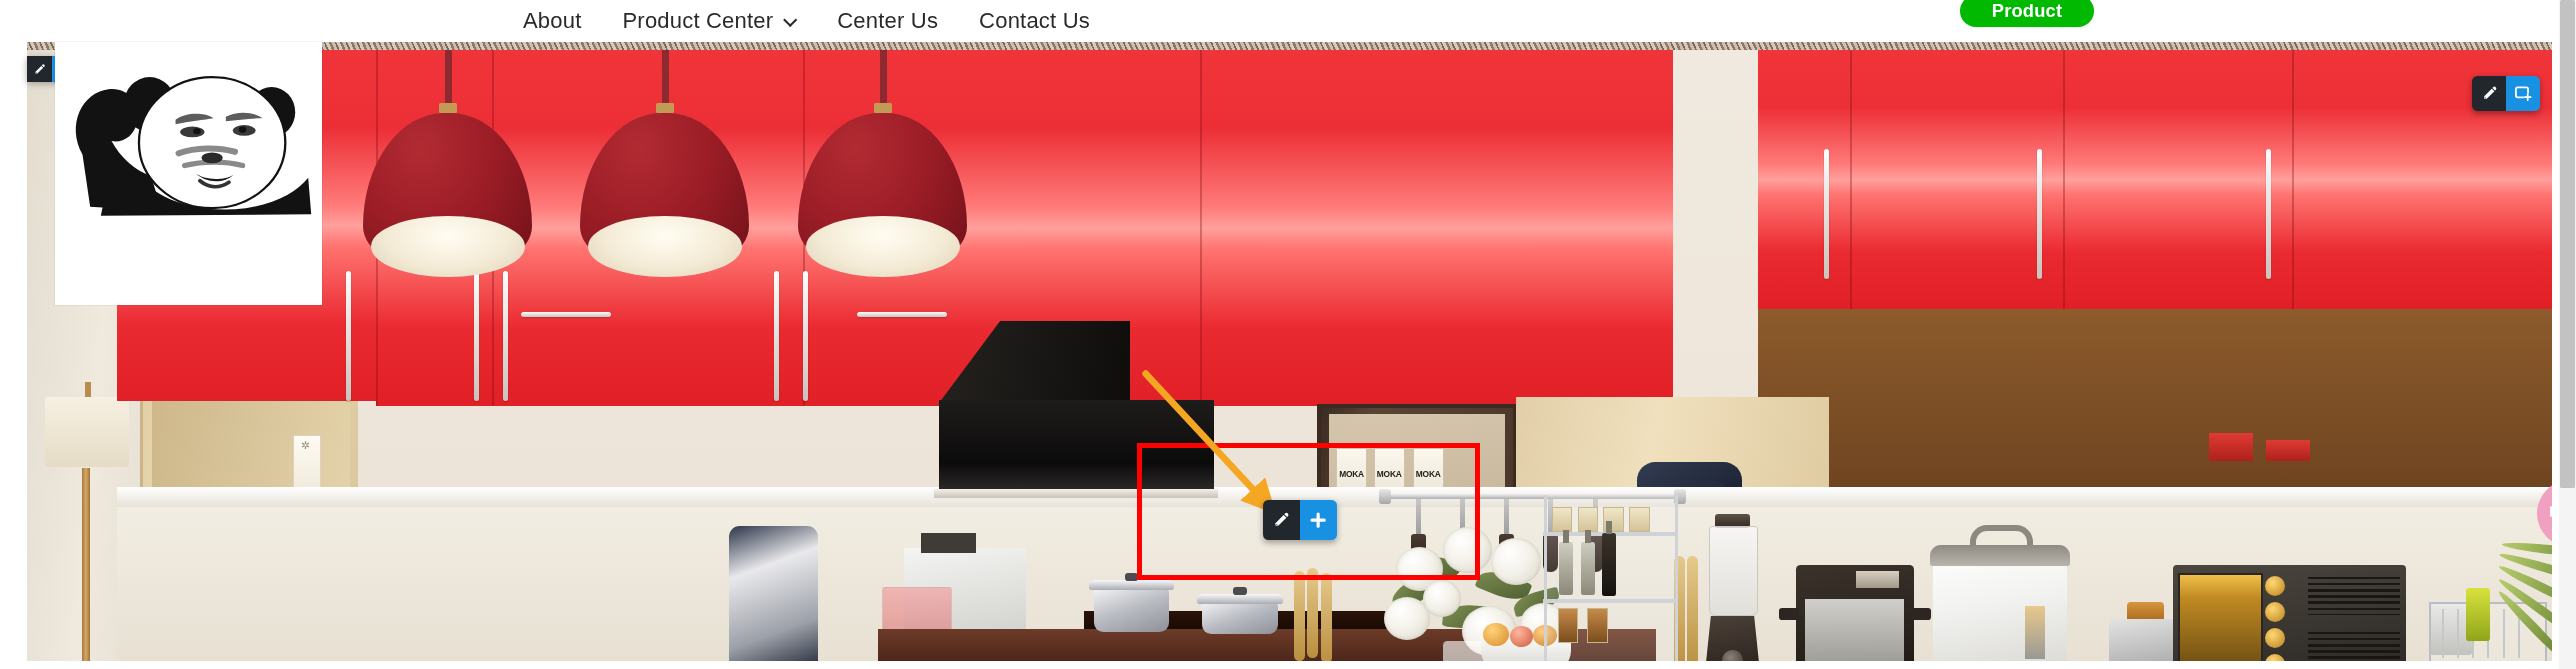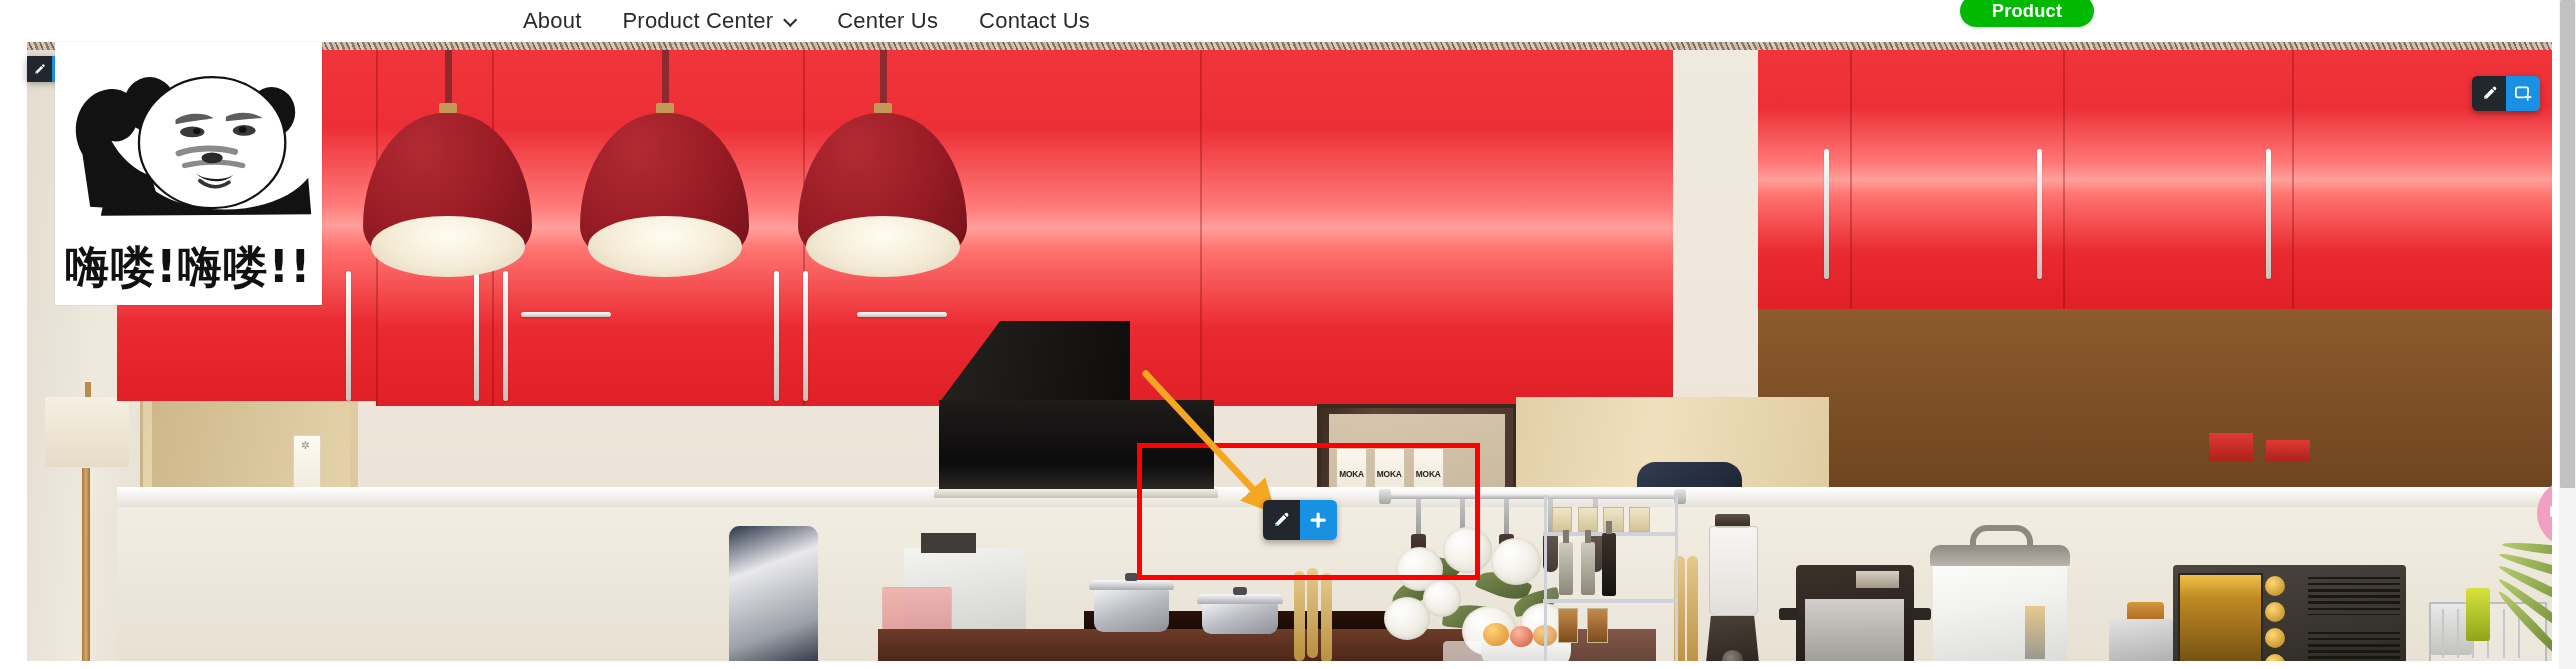--- a/index.html
+++ b/index.html
@@ -965,21 +965,20 @@
       <ellipse cx="246" cy="115" rx="5" ry="4" fill="#111"></ellipse>
 
       <path d="M162 146 C184 138 214 138 236 144" stroke="#8a8a8a" stroke-width="8" fill="none" stroke-linecap="round"></path>
       <path d="M170 162 C194 156 224 156 246 162" stroke="#8a8a8a" stroke-width="7" fill="none" stroke-linecap="round"></path>
 
       <ellipse cx="206" cy="152" rx="14" ry="7" fill="#2a2a2a"></ellipse>
 
       <path d="M184 172 C198 186 222 186 234 174 C222 182 196 182 184 172 Z" fill="#1c1c1c"></path>
       <path d="M190 182 C202 192 216 192 228 184" stroke="#333" stroke-width="5" fill="none" stroke-linecap="round"></path>
     </svg>
-    <div id="panda-caption">嗨喽!嗨喽!!</div>
   </div>
 
   <div id="topnav">
     <div class="nav-links">
       <div class="nav-link">
         <span>About</span>
       </div>
       <div class="nav-link">
         <span>Product Center</span>
         <span class="chev"></span>

